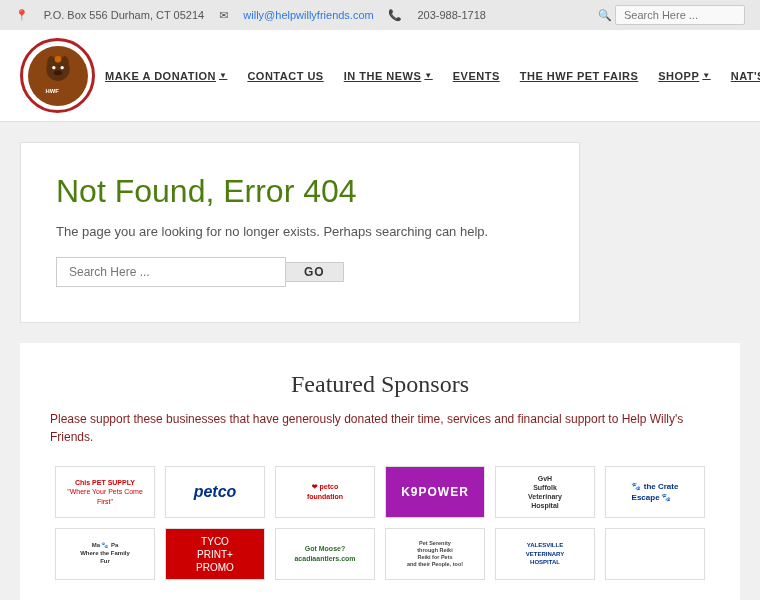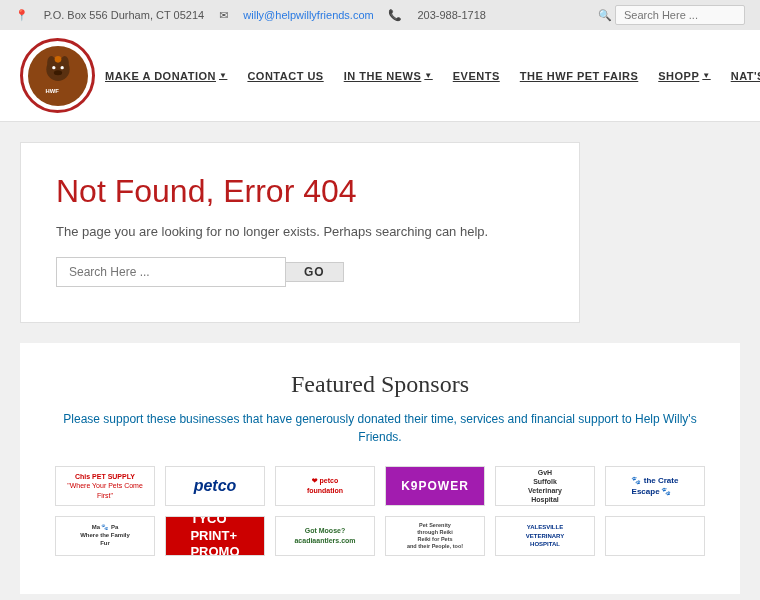--- a/index.html
+++ b/index.html
@@ -93,21 +93,21 @@
     #error-card {
       background: #fff;
       border: 1px solid #e0e0e0;
       padding: 30px 35px 35px;
       margin-bottom: 0;
       max-width: 560px;
     }
     #error-title {
       font-size: 32px;
       font-weight: normal;
-      color: #b91c1c;
+      color: #4d7c0f;
       margin-bottom: 14px;
     }
     #error-desc {
       font-size: 13px;
       color: #555;
       margin-bottom: 18px;
     }
     #search-row {
       display: flex;
       gap: 0;
@@ -142,36 +142,36 @@
     #sponsors-title {
       font-size: 24px;
       font-weight: normal;
       text-align: center;
       color: #333;
       margin-bottom: 12px;
       font-family: Liberation Serif, serif;
     }
     #sponsors-desc {
       font-size: 12px;
-      color: #0369a1;
-      text-align: center;
+      color: #7f1d1d;
+      text-align: left;
       margin-bottom: 20px;
       line-height: 1.5;
     }
     .sponsor-row {
       display: flex;
       gap: 10px;
       justify-content: center;
       flex-wrap: wrap;
       margin-bottom: 10px;
       align-items: center;
     }
     .sponsor-box {
       width: 100px;
-      height: 40px;
+      height: 52px;
       border: 1px solid #ddd;
       display: flex;
       align-items: center;
       justify-content: center;
       font-size: 8px;
       font-weight: bold;
       text-align: center;
       padding: 4px;
       background: #fff;
       overflow: hidden;
@@ -285,21 +285,21 @@
       <div class="sponsor-box">
         <span style="color:#003087; font-size:8px; text-align:left; line-height:1.4;">🐾 the Crate<br>Escape 🐾</span>
       </div>
     </div>
 
     <div class="sponsor-row">
       <div class="sponsor-box">
         <span style="font-size:6px; text-align:center; line-height:1.3; color:#333;"><b>Ma 🐾 Pa</b><br>Where the Family<br>Fur</span>
       </div>
       <div class="sponsor-box sp-tyco">
-        <span style="font-size:13px; font-weight:700; text-align:left; line-height:1.3;">TYCO<br>PRINT+<br>PROMO</span>
+        <span style="font-size:10px; font-weight:400; text-align:center; line-height:1.3;">TYCO<br>PRINT+<br>PROMO</span>
       </div>
       <div class="sponsor-box">
         <span style="color:#2d6a2d; font-size:7px; text-align:center; line-height:1.4;"><b>Got Moose?</b><br>acadiaantlers.com</span>
       </div>
       <div class="sponsor-box">
         <span style="font-size:5.5px; text-align:center; line-height:1.3; color:#444;">Pet Serenity<br>through Reiki<br>Reiki for Pets<br>and their People, too!</span>
       </div>
       <div class="sponsor-box">
         <span style="color:#003087; font-size:6px; text-align:center; line-height:1.4; font-weight:bold;">YALESVILLE<br>VETERINARY<br>HOSPITAL</span>
       </div>

